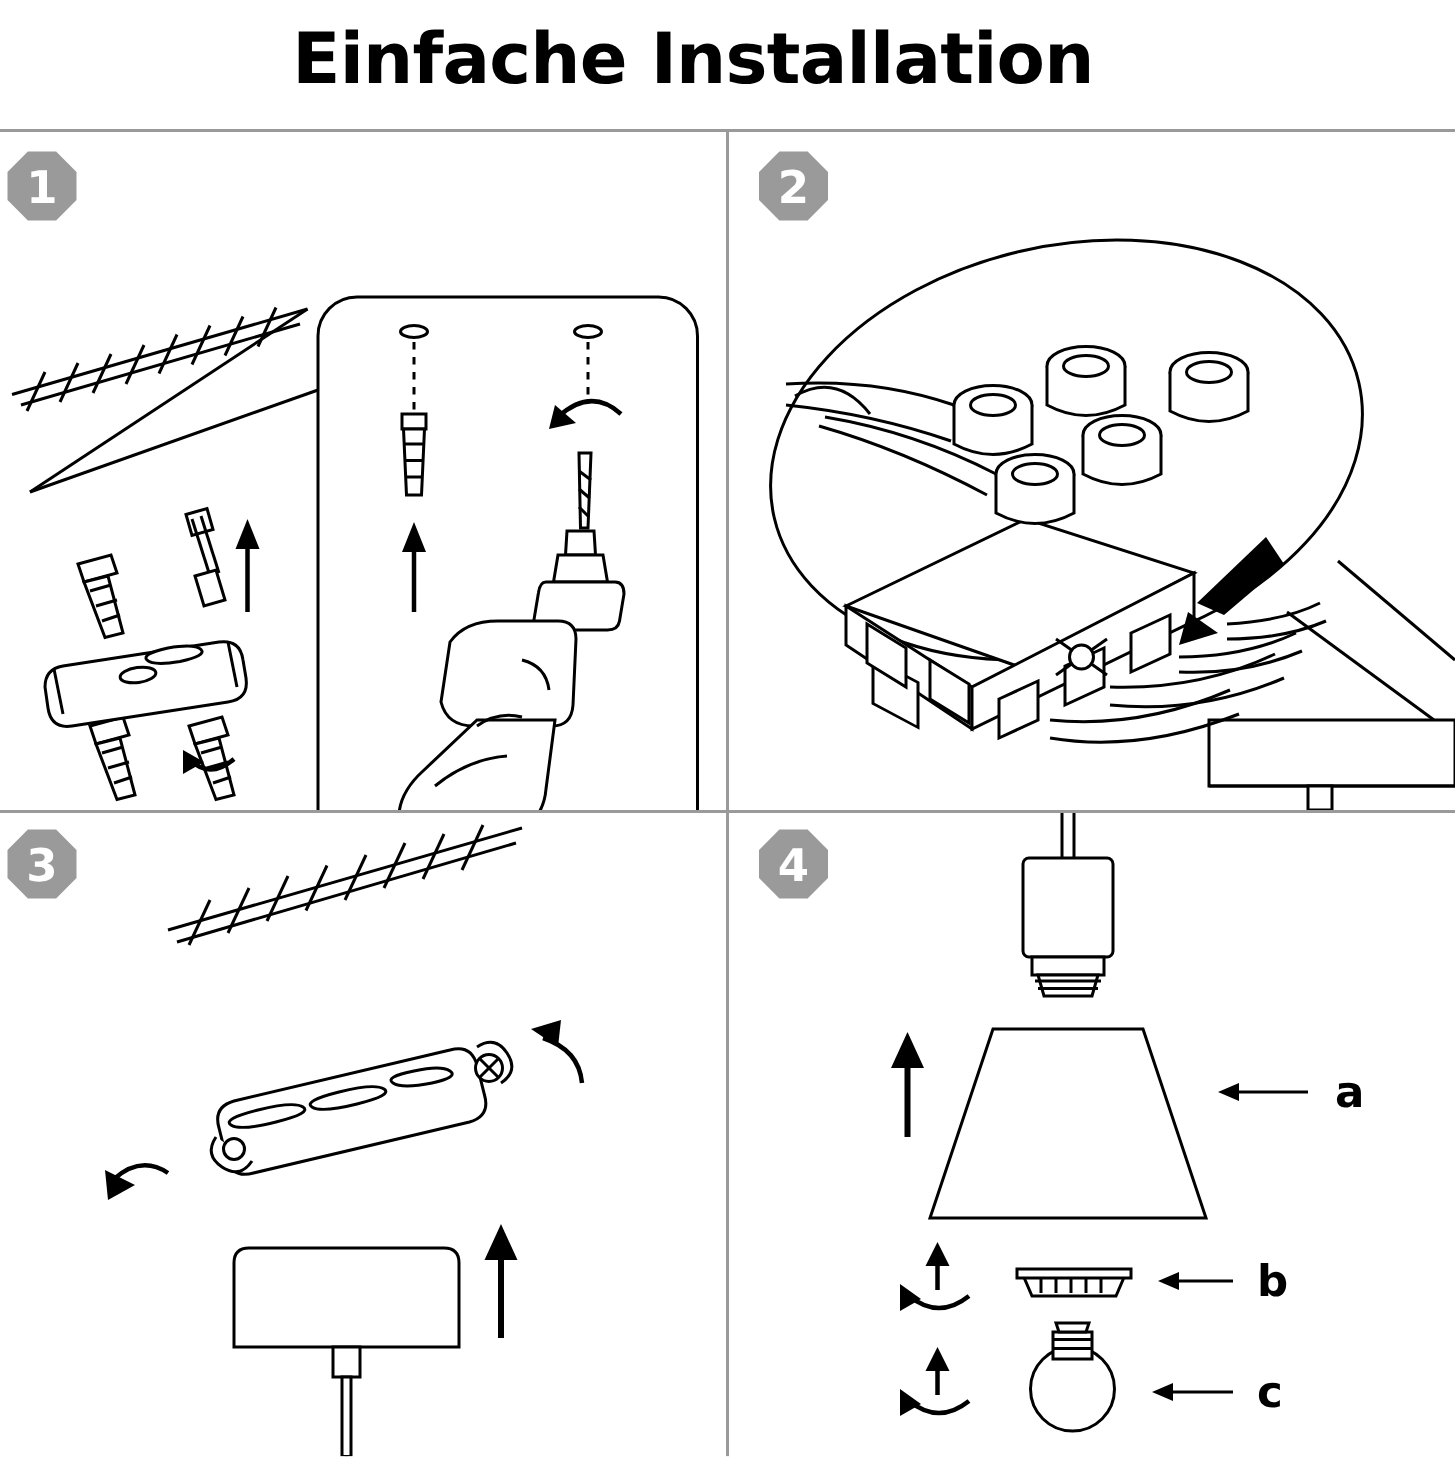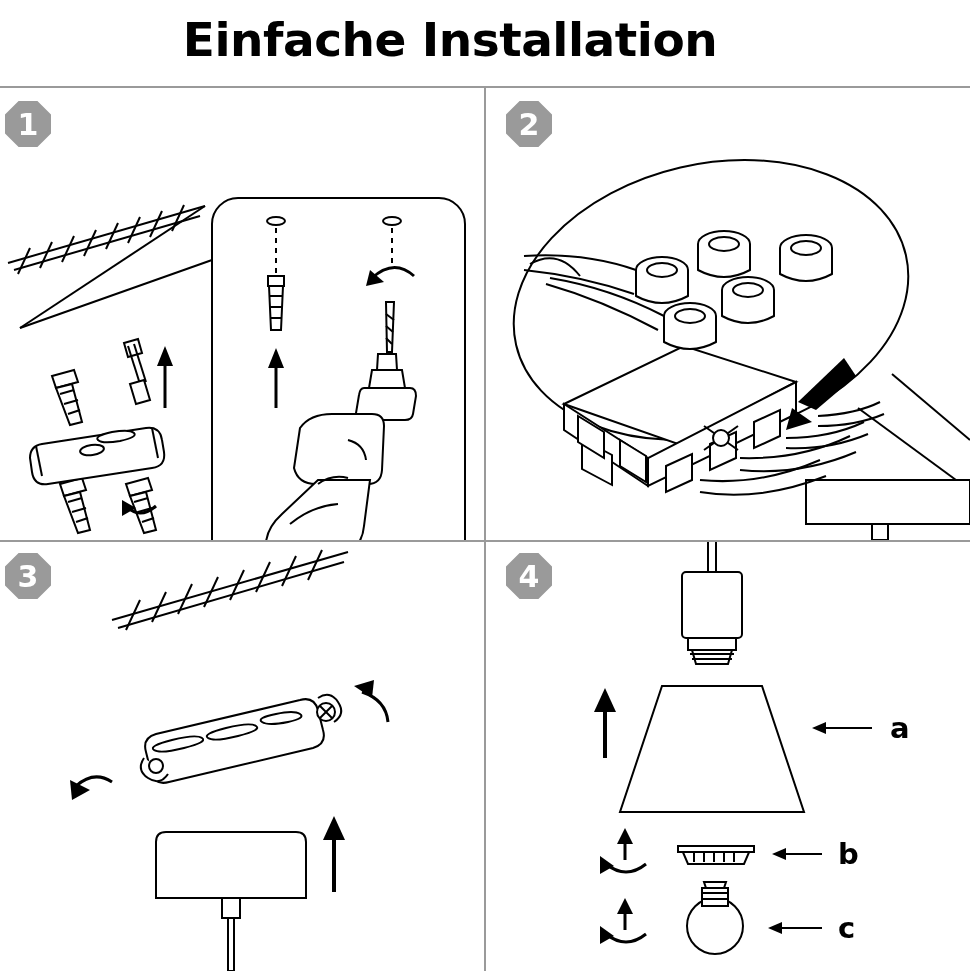--- a/index.html
+++ b/index.html
@@ -24,20 +24,21 @@
     width: 900px;
     height: 78px;
     display: flex;
     align-items: center;
     justify-content: center;
     font-size: 47px;
     font-weight: bold;
     letter-spacing: -0.5px;
     color: #000000;
     font-family: "DejaVu Sans", sans-serif;
+    padding-left: 12px;
   }
   .divider {
     position: absolute;
     background: #9a9a9a;
   }
   #div-h-top { left: 0; top: 86px; width: 970px; height: 2px; }
   #div-h-mid { left: 0; top: 540px; width: 970px; height: 2px; }
   #div-v { left: 484px; top: 86px; width: 2px; height: 885px; }
 
   .panel {

